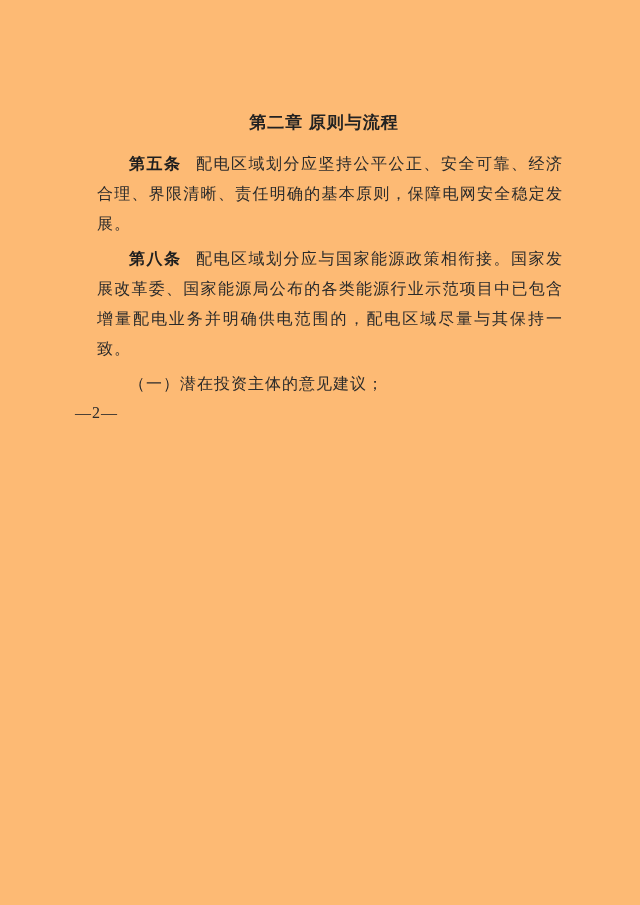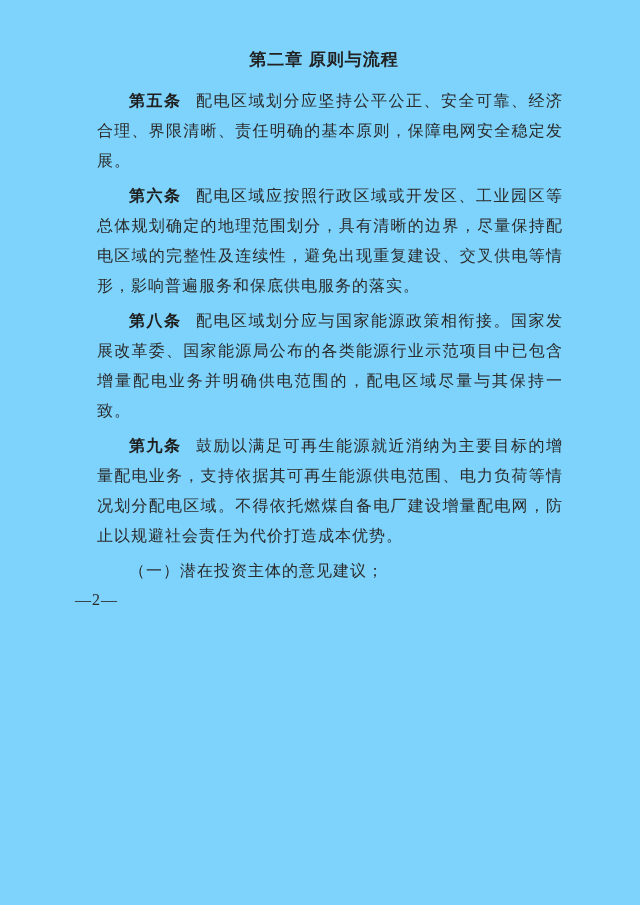--- a/index.html
+++ b/index.html
@@ -5,22 +5,22 @@
   * { margin: 0; padding: 0; box-sizing: border-box; }
   html, body {
     width: 640px;
     background: #ffffff;
     font-family: "Liberation Serif", "DejaVu Serif", serif;
   }
   .page {
     position: relative;
     width: 640px;
     height: 905px;
-    background: #7dd3fc;
-    padding: 49px 77px 0 85px;
+    background: #fdba74;
+    padding: 112px 77px 0 85px;
     overflow: hidden;
     color: #2b2b2b;
   }
   .chapter-title {
     text-align: center;
     font-size: 17px;
     line-height: 22px;
     font-weight: bold;
     letter-spacing: 1px;
     color: #222222;
@@ -52,26 +52,24 @@
 </style>
 </head>
 <body>
 
 <div class="page">
 
   <h1 class="chapter-title">第二章 原则与流程</h1>
 
   <p class="para"><span class="article-label">第五条</span><span>配电区域划分应坚持公平公正、安全可靠、经济合理、界限清晰、责任明确的基本原则，保障电网安全稳定发展。</span></p>
 
-  <p class="para"><span class="article-label">第六条</span><span>配电区域应按照行政区域或开发区、工业园区等总体规划确定的地理范围划分，具有清晰的边界，尽量保持配电区域的完整性及连续性，避免出现重复建设、交叉供电等情形，影响普遍服务和保底供电服务的落实。</span></p>
 
 
   <p class="para"><span class="article-label">第八条</span><span>配电区域划分应与国家能源政策相衔接。国家发展改革委、国家能源局公布的各类能源行业示范项目中已包含增量配电业务并明确供电范围的，配电区域尽量与其保持一致。</span></p>
 
-  <p class="para"><span class="article-label">第九条</span><span>鼓励以满足可再生能源就近消纳为主要目标的增量配电业务，支持依据其可再生能源供电范围、电力负荷等情况划分配电区域。不得依托燃煤自备电厂建设增量配电网，防止以规避社会责任为代价打造成本优势。</span></p>
 
 
 
   <p class="para">（一）潜在投资主体的意见建议；</p>
 
   <div class="page-number">—2—</div>
 
 </div>
 
 </body></html>

